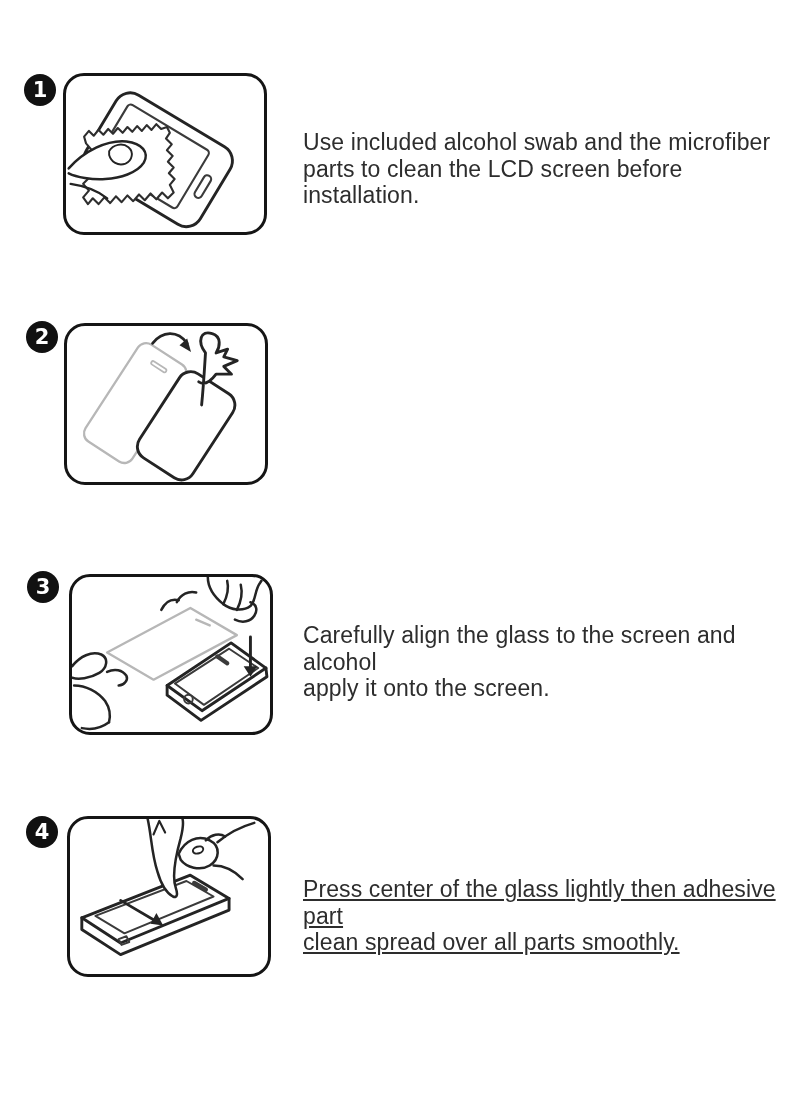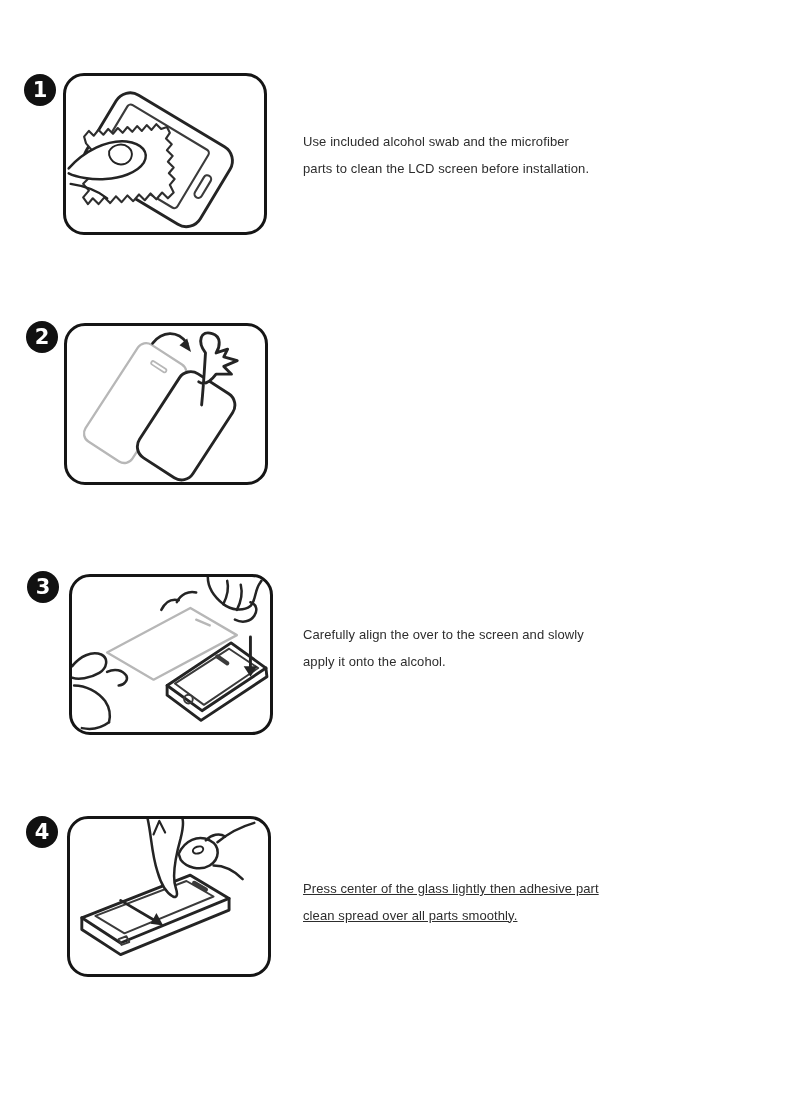--- a/index.html
+++ b/index.html
@@ -15,21 +15,21 @@
   }
   .panel {
     position:absolute; width:204px; height:162px;
     border:3.5px solid #151515; border-radius:21px; background:#ffffff;
     overflow:hidden;
   }
   .panel svg { display:block; width:100%; height:100%; }
 
   .instr {
     position:absolute; left:303px; width:480px;
-    color:#2d2d2d; font-size:13px; line-height:26.5px; letter-spacing:0.1px;
+    color:#2d2d2d; font-size:23px; line-height:26.5px; letter-spacing:0.1px;
   }
 </style>
 </head>
 <body>
 
 <div class="canvas">
 
   <div class="badge" style="left:24px; top:74px;">1</div>
 
   <div class="panel" style="left:63px; top:73px;">
@@ -121,22 +121,22 @@
 
         <g>
           <line x1="184" y1="62" x2="184" y2="93" stroke="#242424" stroke-width="3"></line>
           <path d="M184,103 L177,92 L191,92 Z" fill="#242424" stroke="none"></path>
         </g>
       </g>
     </svg>
   </div>
 
   <div class="instr" style="top:622px;">
-    <div>Carefully align the over to the screen and slowly</div>
-    <div>apply it onto the alcohol.</div>
+    <div>Carefully align the glass to the screen and alcohol</div>
+    <div>apply it onto the screen.</div>
   </div>
 
   <div class="badge" style="left:26px; top:816px;">4</div>
 
   <div class="panel" style="left:67px; top:816px; height:161px;">
     <svg viewBox="0 0 204 160">
       <g fill="none" stroke-linejoin="round" stroke-linecap="round">
 
         <g stroke="#242424" stroke-width="3">
           <polygon points="12,102 124,58 164,82 52,128" fill="#ffffff"></polygon>

